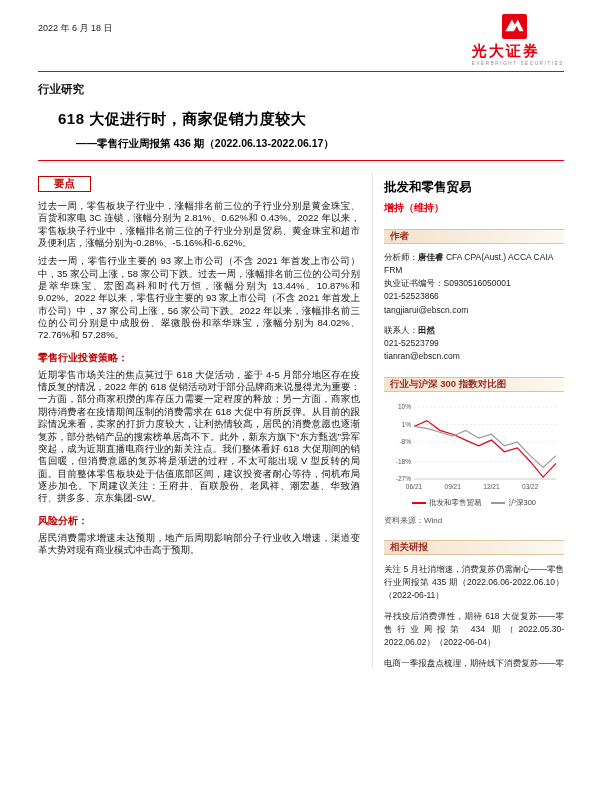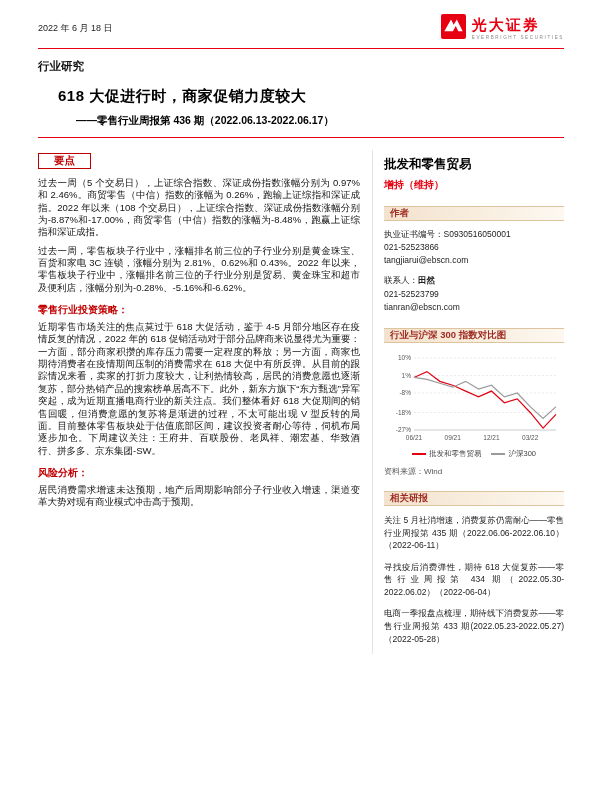--- a/index.html
+++ b/index.html
@@ -4,21 +4,21 @@
 <title>Research Report</title>
 <style>
   html,body{margin:0;padding:0;background:#ffffff;}
   .page{
     width:600px;height:668px;margin:0 auto;background:#fff;box-sizing:border-box;
     padding:14px 36px 20px 38px;position:relative;overflow:hidden;
     font-family:"Liberation Sans","DejaVu Sans",sans-serif;color:#1a1a1a;
   }
   .hdr-row{display:flex;justify-content:space-between;align-items:flex-start;}
   .hdr-date{font-size:9px;color:#222;margin-top:8px;}
-  .brand{display:flex;align-items:center;}
+  .brand{display:flex;align-items:center;flex-direction:column;}
   .brand-text{margin-left:6px;}
   .brand-name{font-size:15px;font-weight:bold;color:#e60012;letter-spacing:2px;line-height:1;}
   .brand-sub{font-size:4.6px;color:#8a8a8a;letter-spacing:1.6px;margin-top:3px;}
   .rule-red{height:1px;background:#e60012;}
   .rule-red.top{margin-top:5px;}
   .rule-red.mid{margin-top:9px;}
   .category{font-size:11.5px;font-weight:bold;margin-top:10px;color:#111;}
   .title{font-size:15px;font-weight:bold;margin:13px 0 0 20px;color:#000;letter-spacing:0.5px;}
   .subtitle{font-size:10.5px;font-weight:bold;margin:8px 0 0 38px;color:#000;}
   .columns{display:flex;margin-top:12px;align-items:flex-start;}
@@ -74,41 +74,45 @@
   <div class="subtitle">——零售行业周报第 436 期（2022.06.13-2022.06.17）</div>
 
   <div class="rule-red mid"></div>
 
   <div class="columns">
 
     <div class="left">
       <div class="keypoints">要点</div>
 
       <div>
-        <p class="body-p">过去一周（5 个交易日），上证综合指数、深证成份指数涨幅分别为 0.97%和 2.46%。商贸零售（中信）指数的涨幅为 0.26%，跑输上证综指和深证成指。2022 年以来（108 个交易日），上证综合指数、深证成份指数涨幅分别为-8.87%和-17.00%，商贸零售（中信）指数的涨幅为-8.48%，跑赢上证综指和深证成指。</p>
         <p class="body-p">过去一周，零售板块子行业中，涨幅排名前三位的子行业分别是黄金珠宝、百货和家电 3C 连锁，涨幅分别为 2.81%、0.62%和 0.43%。2022 年以来，零售板块子行业中，涨幅排名前三位的子行业分别是贸易、黄金珠宝和超市及便利店，涨幅分别为-0.28%、-5.16%和-6.62%。</p>
+        <p class="body-p">过去一周，零售行业主要的 93 家上市公司（不含 2021 年首发上市公司）中，35 家公司上涨，58 家公司下跌。过去一周，涨幅排名前三位的公司分别是萃华珠宝、宏图高科和时代万恒，涨幅分别为 13.44%、10.87%和 9.02%。2022 年以来，零售行业主要的 93 家上市公司（不含 2021 年首发上市公司）中，37 家公司上涨，56 家公司下跌。2022 年以来，涨幅排名前三位的公司分别是中成股份、翠微股份和萃华珠宝，涨幅分别为 84.02%、72.76%和 57.28%。</p>
       </div>
 
       <div>
         <div class="sec-heading">零售行业投资策略：</div>
         <p class="body-p">近期零售市场关注的焦点莫过于 618 大促活动，鉴于 4-5 月部分地区存在疫情反复的情况，2022 年的 618 促销活动对于部分品牌商来说显得尤为重要：一方面，部分商家积攒的库存压力需要一定程度的释放；另一方面，商家也期待消费者在疫情期间压制的消费需求在 618 大促中有所反弹。从目前的跟踪情况来看，卖家的打折力度较大，让利热情较高，居民的消费意愿也逐渐复苏，部分热销产品的搜索榜单居高不下。此外，新东方旗下“东方甄选”异军突起，成为近期直播电商行业的新关注点。我们整体看好 618 大促期间的销售回暖，但消费意愿的复苏将是渐进的过程，不太可能出现 V 型反转的局面。目前整体零售板块处于估值底部区间，建议投资者耐心等待，伺机布局逐步加仓。下周建议关注：王府井、百联股份、老凤祥、潮宏基、华致酒行、拼多多、京东集团-SW。</p>
       </div>
 
       <div>
         <div class="sec-heading">风险分析：</div>
         <p class="body-p">居民消费需求增速未达预期，地产后周期影响部分子行业收入增速，渠道变革大势对现有商业模式冲击高于预期。</p>
       </div>
     </div>
 
     <div class="sidebar">
       <div class="industry">批发和零售贸易</div>
       <div class="rating">增持（维持）</div>
 
       <div class="side-hdr">作者</div>
       <div class="author-block">
+        <div>
+          <span>分析师：</span><span class="name">唐佳睿</span>
+          <span>CFA CPA(Aust.) ACCA CAIA FRM</span>
+        </div>
         <div>执业证书编号：S0930516050001</div>
         <div>021-52523866</div>
         <div>tangjiarui@ebscn.com</div>
         <div class="author-gap"></div>
         <div>
           <span>联系人：</span><span class="name">田然</span>
         </div>
         <div>021-52523799</div>
         <div>tianran@ebscn.com</div>
       </div>

